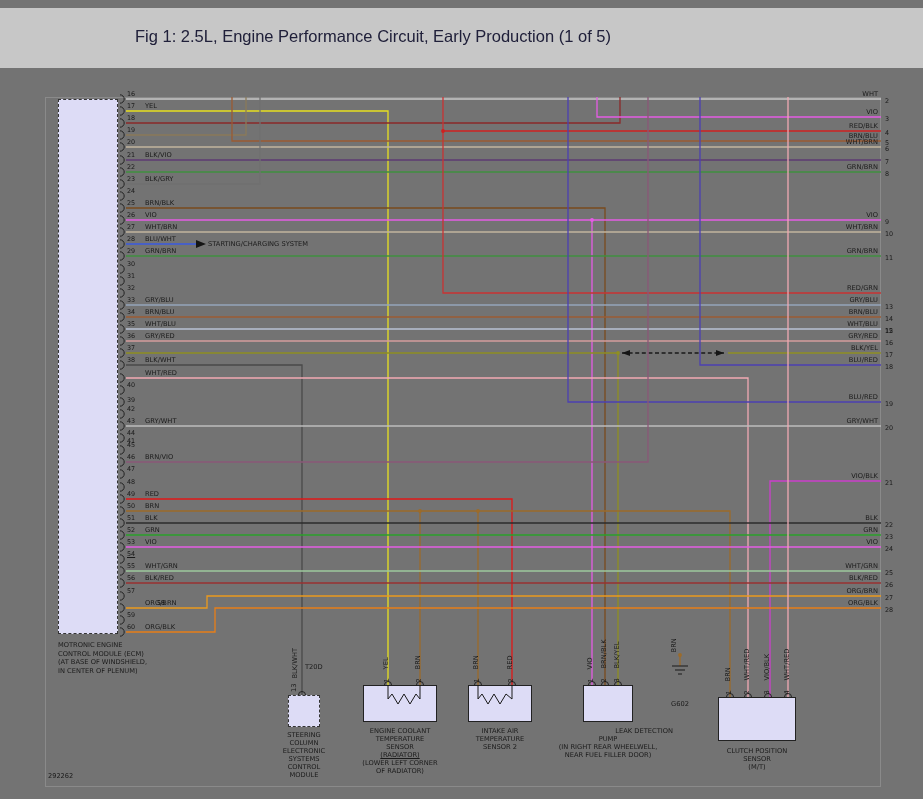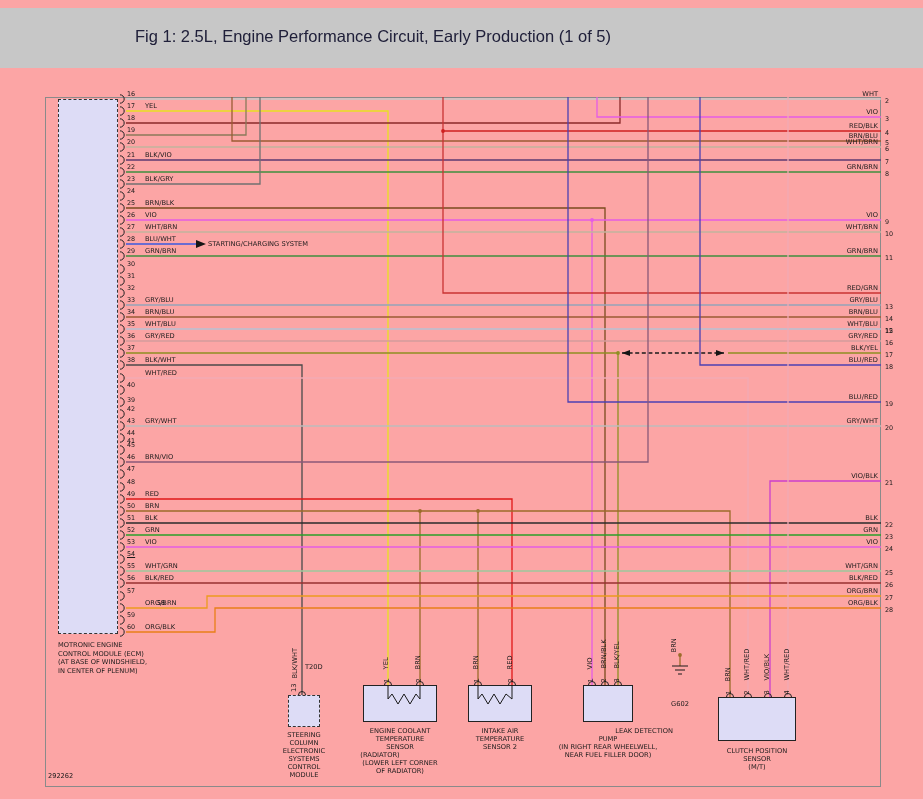--- a/index.html
+++ b/index.html
@@ -1,18 +1,18 @@
 <!DOCTYPE html>
 <html><head>
 <meta charset="utf-8">
 <style>
   *{margin:0;padding:0;box-sizing:border-box}
   html,body{background:#ffffff}
   body{font-family:"DejaVu Sans",sans-serif}
-  #stage{position:relative;width:923px;height:799px;background:#fca5a5;overflow:hidden}
+  #stage{position:relative;width:923px;height:799px;background:#737373;overflow:hidden}
   #titlebar{position:absolute;left:0;top:8px;width:923px;height:60px;background:#c7c7c7;z-index:1}
   #title{position:absolute;left:135px;top:19px;font-size:16.5px;color:#20203a;font-family:"Liberation Sans",sans-serif}
   #diagram{position:absolute;left:0;top:0;width:923px;height:799px}
   #border-rect{position:absolute;left:45px;top:97px;width:836px;height:690px;border:1px solid #8a8a8a;z-index:2}
   #ecm-box{position:absolute;left:58px;top:99px;width:60px;height:535px;background:#dddcf6;border:1.6px dashed #333;z-index:2}
   .cbox{position:absolute;background:#dddcf6;border:1.1px solid #222;z-index:2}
   .cbox.dashed{border:1.4px dashed #333}
   #wire-svg{position:absolute;left:0;top:0;z-index:4}
   .t{position:absolute;font-size:6.7px;line-height:8px;color:#1a1a1a;white-space:nowrap;z-index:6}
   .num{font-size:6.4px}
@@ -289,21 +289,21 @@
       <div class="t cap" style="left: 239px; top: 771px;">MODULE</div>
       <div class="t" style="left: 305px; top: 663px;">T20D</div>
       <div class="cbox" style="left: 363px; top: 685px; width: 74px; height: 37px;"></div>
       <div class="t vt" style="left: 381px; top: 671.5px; width: 12px;">1</div>
       <div class="t vt" style="left: 378.1px; top: 655.6px; width: 17.8px;">YEL</div>
       <div class="t vt" style="left: 413px; top: 671.5px; width: 12px;">2</div>
       <div class="t vt" style="left: 410.1px; top: 655.6px; width: 17.8px;">BRN</div>
       <div class="t cap" style="left: 335px; top: 727px;">ENGINE COOLANT</div>
       <div class="t cap" style="left: 335px; top: 735px;">TEMPERATURE</div>
       <div class="t cap" style="left: 335px; top: 743px;">SENSOR</div>
-      <div class="t cap" style="left: 315px; top: 751px;">(RADIATOR)</div>
+      <div class="t cap" style="left: 335px; top: 751px; text-decoration: underline;">(RADIATOR)</div>
       <div class="t cap" style="left: 335px; top: 759px;">(LOWER LEFT CORNER</div>
       <div class="t cap" style="left: 335px; top: 767px;">OF RADIATOR)</div>
       <div class="cbox" style="left: 468px; top: 685px; width: 64px; height: 37px;"></div>
       <div class="t vt" style="left: 471px; top: 671.5px; width: 12px;">1</div>
       <div class="t vt" style="left: 468.1px; top: 655.6px; width: 17.8px;">BRN</div>
       <div class="t vt" style="left: 505px; top: 671.5px; width: 12px;">2</div>
       <div class="t vt" style="left: 502.1px; top: 655.6px; width: 17.8px;">RED</div>
       <div class="t cap" style="left: 435px; top: 727px;">INTAKE AIR</div>
       <div class="t cap" style="left: 435px; top: 735px;">TEMPERATURE</div>
       <div class="t cap" style="left: 435px; top: 743px;">SENSOR 2</div>

